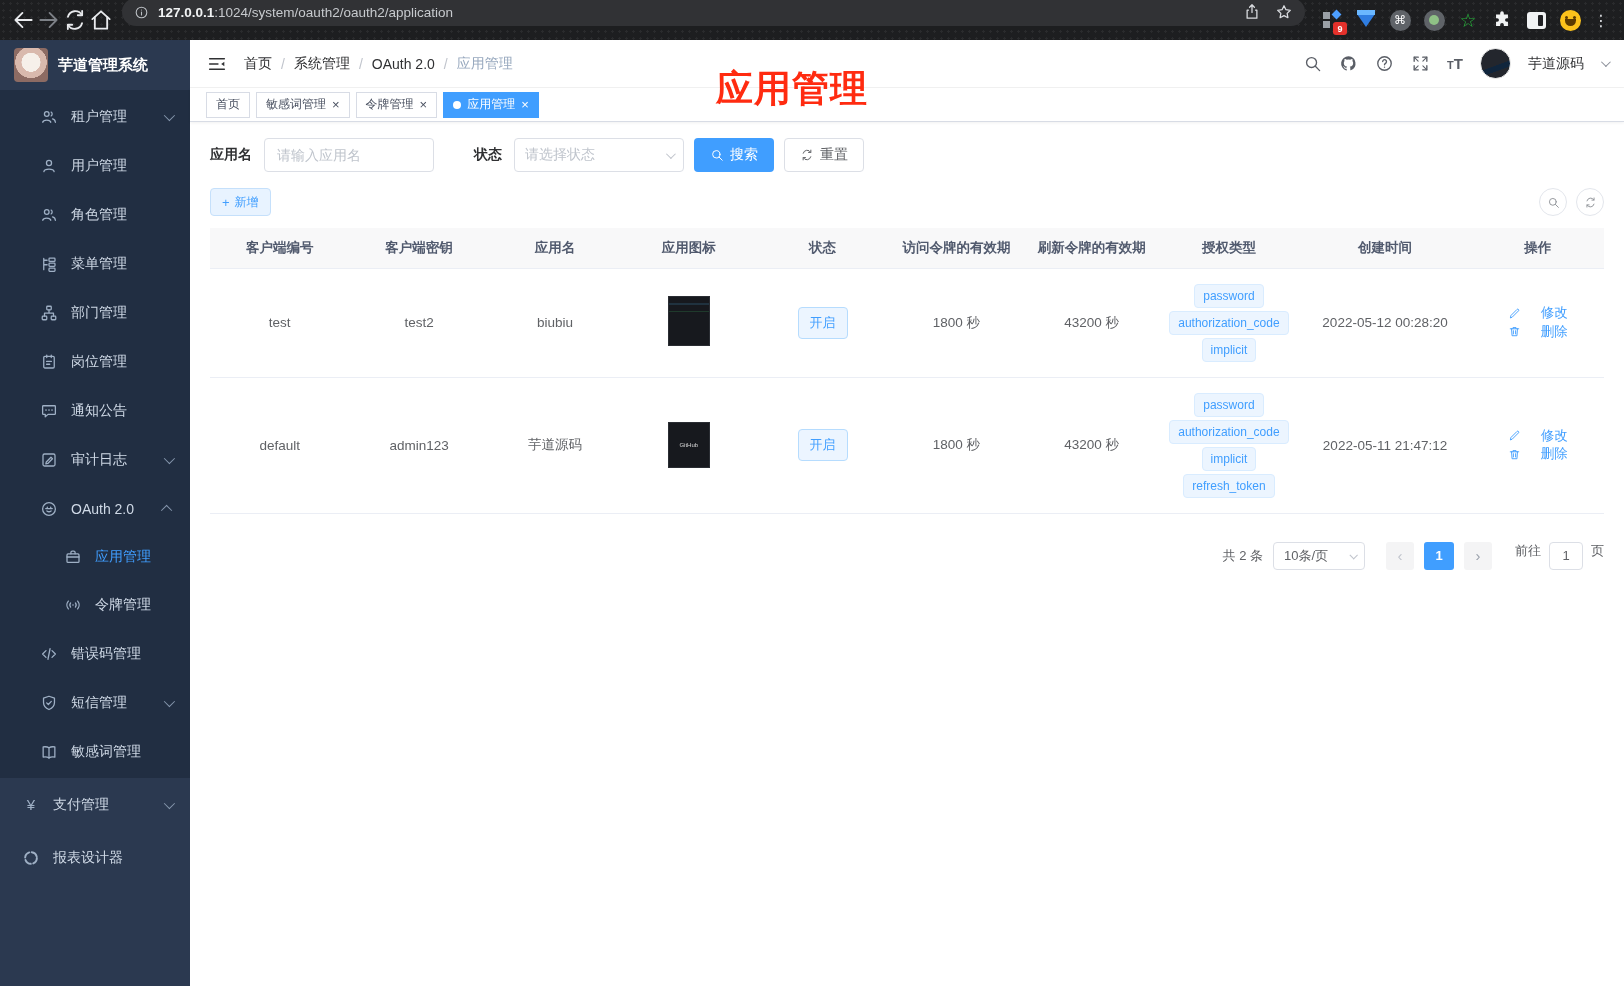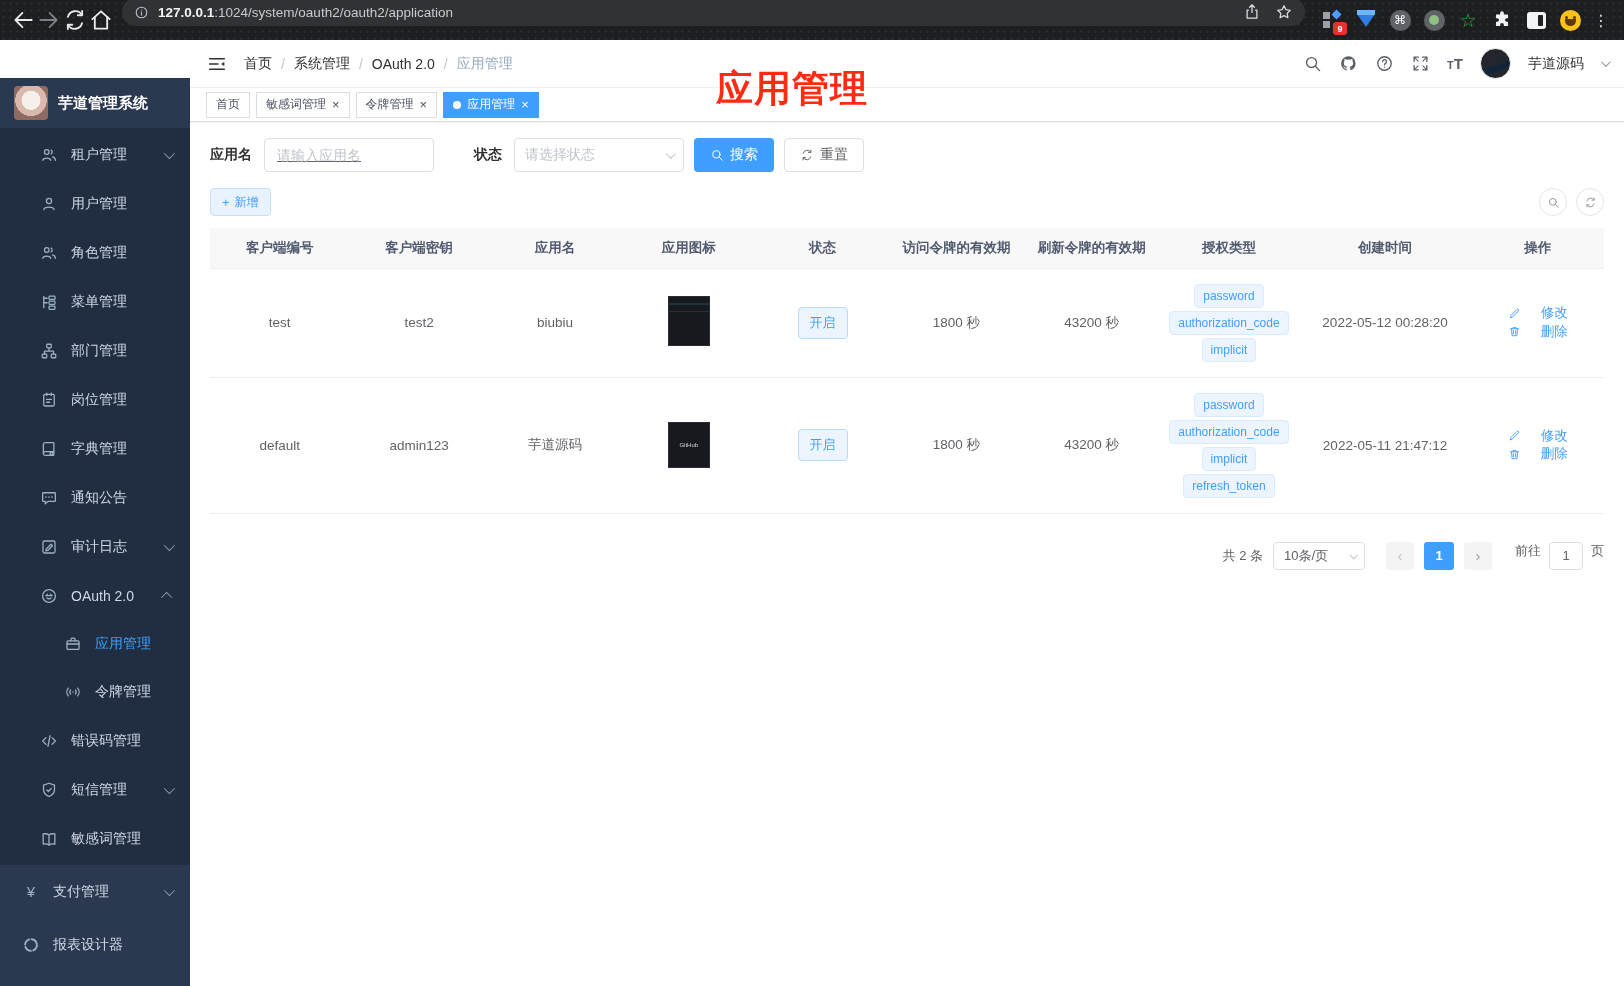--- a/index.html
+++ b/index.html
@@ -39,21 +39,21 @@
   .ext-split:after { content:""; position:absolute; right:3px; top:3px; bottom:3px; width:5px; background:#202124; border-radius:1px; }
   .ext-emoji { width:21px; height:21px; border-radius:50%; background:#fcc21b; position:relative; }
   .ext-emoji .eyes { position:absolute; left:5px; top:6px; width:3px; height:3px; border-radius:50%; background:#5b3a00; box-shadow:8px 0 0 #5b3a00; }
   .ext-emoji .mouth { position:absolute; left:5px; top:9px; width:11px; height:7px; border-radius:0 0 11px 11px; background:#5b3a00; }
   .bmenu { color:#dadce0; font-size:16px; letter-spacing:1px; padding:0 4px; }
 
   
   .app { display:flex; height:946px; }
 
   
-  .sidebar { width:190px; flex:0 0 190px; background:#2b3950; color:#c9d4e3; display:flex; flex-direction:column;margin-top:38px; }
+  .sidebar { width:190px; flex:0 0 190px; background:#2b3950; color:#c9d4e3; display:flex; flex-direction:column; }
   .logo { height:50px; display:flex; align-items:center; gap:10px; padding:0 14px; background:#2b3950; }
   .logo-img { width:34px; height:34px; border-radius:4px; flex:0 0 auto;
     background:radial-gradient(circle at 50% 42%, #f6f0ea 0 36%, #d9b9ad 37% 60%, #8d6b63 61%); }
   .logo-title { color:#ffffff; font-size:15px; font-weight:700; white-space:nowrap; }
   .menu { flex:1; overflow:hidden; }
   .menu-nested { background:#212e42; padding:2px 0; }
   .m-item { height:49px; display:flex; align-items:center; gap:13px; padding-left:40px; position:relative;
     font-size:14px; color:#cfd9e6; cursor:pointer; }
   .m-item .mi { width:18px; height:18px; color:#9fb0c5; flex:0 0 auto; display:flex; align-items:center; justify-content:center; font-size:15px; }
   .m-item .mi svg { width:18px; height:18px; }
@@ -91,21 +91,21 @@
   .tab.active { background:#409eff; border-color:#409eff; color:#fff; }
   .tab.active .dot { width:8px; height:8px; border-radius:50%; background:#fff; }
 
   .annotation { position:absolute; left:526px; top:24px; font-size:37px; font-weight:600; color:#ff2b10;
     letter-spacing:1px; z-index:20; pointer-events:none; white-space:nowrap; }
 
   .content { padding:16px 20px 0; position:relative; }
   .filter-row { display:flex; align-items:center; margin-bottom:16px; }
   .f-label { font-size:14px; font-weight:700; color:#303133; margin-right:12px; }
   .f-input { width:170px; height:34px; border:1px solid #dcdfe6; border-radius:4px; padding:0 12px; font-size:14px; color:#606266;
-    font-family:inherit; outline:none;text-decoration:underline; }
+    font-family:inherit; outline:none; }
   .f-input::placeholder { color:#bfc4cc; }
   .f-select { width:170px; height:34px; border:1px solid #dcdfe6; border-radius:4px; padding:0 10px; display:flex; align-items:center;
     color:#bfc4cc; font-size:14px; cursor:pointer; }
   .f-select .chev2 { margin-left:auto; width:7px; height:7px; border-right:1.5px solid #c0c4cc; border-bottom:1.5px solid #c0c4cc; transform:rotate(45deg) translateY(-2px); }
   .gap24 { width:40px; } .gap10 { width:10px; }
   .btn { height:34px; border-radius:4px; font-size:14px; display:inline-flex; align-items:center; justify-content:center; gap:6px;
     cursor:pointer; border:1px solid transparent; font-family:inherit; }
   .btn svg { width:14px; height:14px; }
   .btn-primary { background:#409eff; color:#fff; padding:0 15px; }
   .btn-default { background:#fff; color:#606266; border-color:#dcdfe6; padding:0 15px; margin-left:10px; }
@@ -313,30 +313,20 @@
           <span class="ml">部门管理</span>
         </div>
         <div class="m-item">
           <span class="mi">
               <svg viewBox="0 0 24 24" fill="none" stroke="currentColor" stroke-width="1.7" stroke-linecap="round" stroke-linejoin="round" style="width:100%;height:100%;display:block">
                 <rect x="5" y="4.5" width="14" height="15.5" rx="1.6"></rect>
                 <path d="M9 2.8v3.2M15 2.8v3.2M8.8 11.2h6.4M8.8 15h4.2"></path>
               </svg>
             </span>
           <span class="ml">岗位管理</span>
-        </div>
-        <div class="m-item">
-          <span class="mi">
-              <svg viewBox="0 0 24 24" fill="none" stroke="currentColor" stroke-width="1.7" stroke-linecap="round" stroke-linejoin="round" style="width:100%;height:100%;display:block">
-                <path d="M7 3.5h10.5a1 1 0 0 1 1 1V19.5a1 1 0 0 1-1 1H7A2.5 2.5 0 0 1 4.5 18V6A2.5 2.5 0 0 1 7 3.5z"></path>
-                <path d="M4.5 18A2.5 2.5 0 0 1 7 15.5h11.5"></path>
-                <circle cx="15.2" cy="18" r="1.9"></circle>
-              </svg>
-            </span>
-          <span class="ml">字典管理</span>
         </div>
         <div class="m-item">
           <span class="mi">
               <svg viewBox="0 0 24 24" fill="none" stroke="currentColor" stroke-width="1.7" stroke-linecap="round" stroke-linejoin="round" style="width:100%;height:100%;display:block">
                 <path d="M4.5 5h15a1 1 0 0 1 1 1v9.5a1 1 0 0 1-1 1h-8.8L7 19.8v-3.3H4.5a1 1 0 0 1-1-1V6a1 1 0 0 1 1-1z"></path>
                 <path d="M8 10.8h.02M12 10.8h.02M16 10.8h.02" stroke-width="2.2"></path>
               </svg>
             </span>
           <span class="ml">通知公告</span>
         </div>

